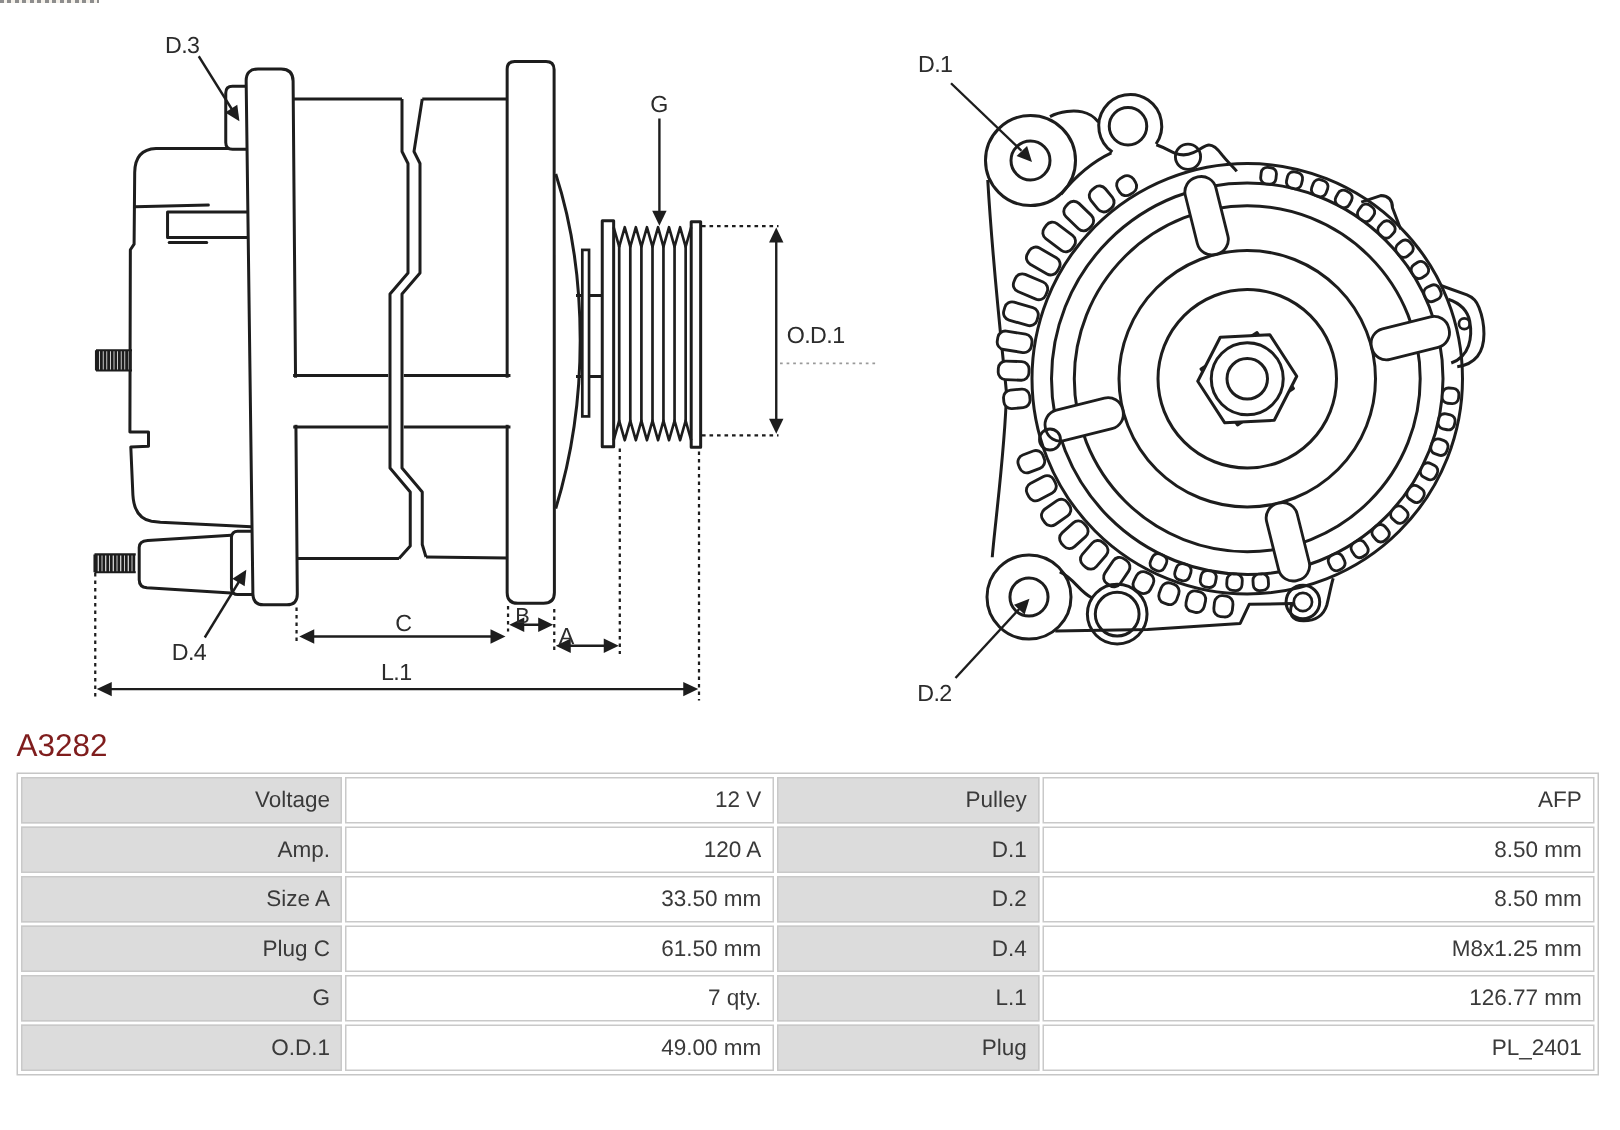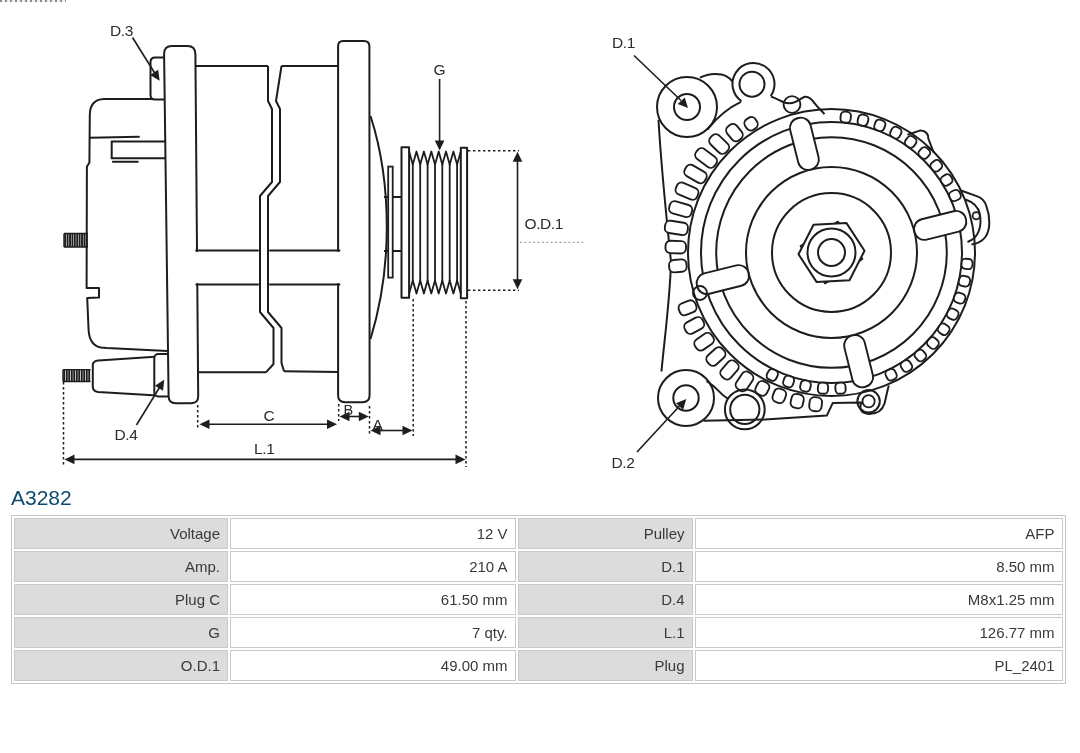--- a/index.html
+++ b/index.html
@@ -1,17 +1,17 @@
 <!DOCTYPE html>
 <html><head><meta charset="utf-8"><style>
 html,body { margin:0; padding:0; background:#fff; width:1080px; height:753px; overflow:hidden; }
 body { position:relative; font-family:"Liberation Sans", sans-serif; }
 #topmark { position:absolute; left:0; top:0; width:66px; height:2px;
   background: repeating-linear-gradient(90deg,#8d8d8d 0 2.5px,#f5f1ea 2.5px 5px); }
-#code { position:absolute; left:11px; top:486px; font-size:21px; color:#0c4a6e; }
+#code { position:absolute; left:11px; top:486px; font-size:21px; color:#7f1d1d; }
 #spec { position:absolute; left:11px; top:515px; border-collapse:separate; border-spacing:2px;
   border:1px solid #c6c6c6; table-layout:fixed; }
 #spec td { height:29px; padding:0 7px 0 0; font-size:15px; color:#3a3a3a; text-align:right;
   vertical-align:middle; border:1px solid #c9c9c9; overflow:hidden; white-space:nowrap; }
 #spec td.l { background:#dcdcdc; }
 #spec td.v { background:#fff; }
 </style></head><body>
 <div id="topmark"></div>
 <svg width="1080" height="505" viewBox="0 0 1080 505" style="position:absolute;left:0;top:0">
     <g stroke="#1d1d1d" stroke-width="2.0" fill="none" stroke-linejoin="round" stroke-linecap="round">
@@ -223,22 +223,28 @@
     </colgroup>
     <tbody>
       <tr>
         <td class="l">Voltage</td>
         <td class="v">12 V</td>
         <td class="l">Pulley</td>
         <td class="v">AFP</td>
       </tr>
       <tr>
         <td class="l">Amp.</td>
-        <td class="v">210 A</td>
+        <td class="v">120 A</td>
         <td class="l">D.1</td>
+        <td class="v">8.50 mm</td>
+      </tr>
+      <tr>
+        <td class="l">Size A</td>
+        <td class="v">33.50 mm</td>
+        <td class="l">D.2</td>
         <td class="v">8.50 mm</td>
       </tr>
       <tr>
         <td class="l">Plug C</td>
         <td class="v">61.50 mm</td>
         <td class="l">D.4</td>
         <td class="v">M8x1.25 mm</td>
       </tr>
       <tr>
         <td class="l">G</td>

